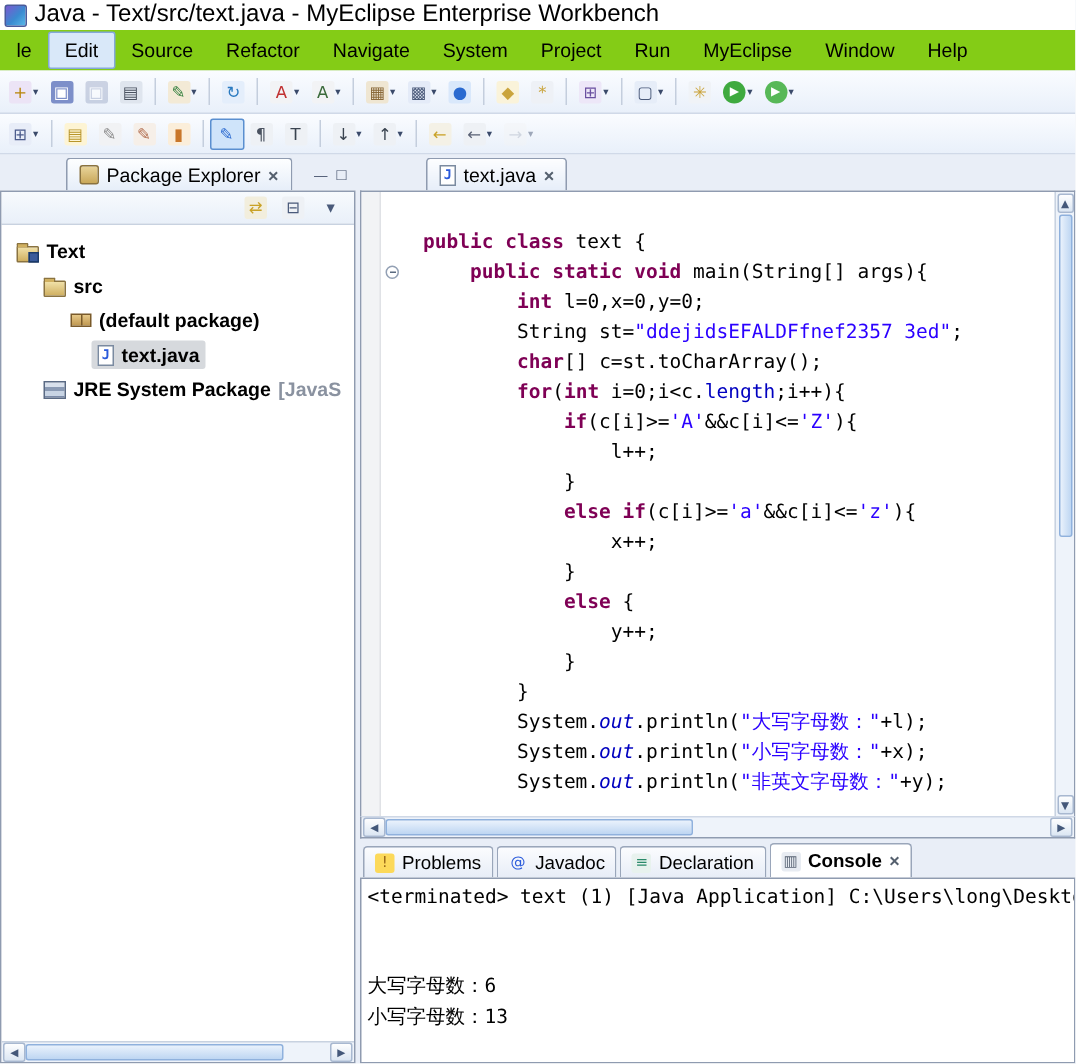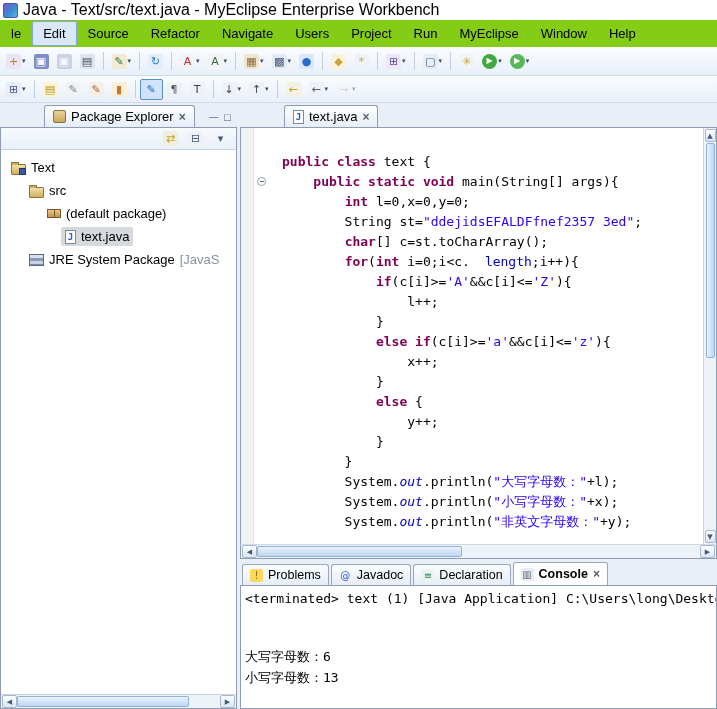--- a/index.html
+++ b/index.html
@@ -41,21 +41,21 @@
   .view-tabbar { height:24px; display:flex; align-items:flex-end; padding-left:2px; }
   .view-ctrls { margin-left:auto; display:flex; align-items:center; gap:6px; padding:0 6px 4px 0; }
   .vc-btn { font-size:9px; color:#44506a; line-height:1; }
   .vc-btn.min::before { content:"—"; }
   .vc-btn.max::before { content:"□"; font-size:11px; }
   .view-body { flex:1; border:1px solid #8f9bb0; background:#fff; display:flex; flex-direction:column; overflow:hidden; }
   .view-toolbar { height:22px; background:linear-gradient(#f7fafd,#e9f0f9); border-bottom:1px solid #c8d2e0;
     display:flex; justify-content:flex-end; align-items:center; gap:2px; padding:0 4px; }
   .pe-icon { width:13px; height:13px; border-radius:2px;
     background:linear-gradient(#e8d49a,#c9a85a); border:1px solid #8a7340; }
-  .tree { flex:1; background:#fff; padding-top:6px; overflow:hidden; }
+  .tree { flex:1; background:#fff; padding-top:6px; overflow:hidden;font-weight:bold; }
   .tree-row { height:23px; display:flex; align-items:center; }
   .tree-inner { display:flex; align-items:center; gap:5px; height:19px; padding:1px 4px; border-radius:2px; }
   .tree-inner.selected { background:#d6d9dd; }
   .tree-suffix { color:#8a92a0; }
   
   .folderish { width:15px; height:11px; background:linear-gradient(#f0e0a8,#d0b060);
     border:1px solid #8a7340; border-radius:1px; position:relative; margin-top:3px; flex:0 0 auto; }
   .folderish::before { content:""; position:absolute; top:-3px; left:-1px; width:6px; height:2px;
     background:#d0b060; border:1px solid #8a7340; border-bottom:none; border-radius:1px 1px 0 0; }
   .project-icon::after { content:""; position:absolute; right:-1px; bottom:-1px; width:5px; height:5px;
@@ -91,21 +91,21 @@
   .annot-ruler { width:13px; background:#f2f3f5; border-right:1px solid #e0e2e6; flex:0 0 auto; }
   .fold-ruler { width:16px; background:#fff; position:relative; flex:0 0 auto; }
   .fold-minus { position:absolute; left:3px; top:49px; width:9px; height:9px;
     border:1px solid #93a0b4; border-radius:50%; background:#fff; }
   .fold-minus::after { content:""; position:absolute; left:2px; top:3px; width:4px; height:1px; background:#5a6a80; }
   .code-scroll { flex:1; padding:24px 0 0 12px; overflow:hidden;
     font-family:"DejaVu Sans Mono",monospace; font-size:13px; line-height:20px; }
   .code-line { white-space:pre; height:20px; }
   .tok-k { color:#7f0055; font-weight:bold; }
   .tok-s { color:#2a00ff; }
-  .tok-f { color:#0000c0;margin-left:15px; }
+  .tok-f { color:#0000c0; }
   .tok-o { color:#0000c0; font-style:italic; }
   .tok-p { color:#000000; }
   .vscroll { width:13px; border-left:1px solid #c8d2e0; background:#eef3fa; flex:0 0 auto;
     display:flex; flex-direction:column; align-items:center; padding:1px 0; }
   .sb-vthumb { width:9px; height:215px; background:linear-gradient(90deg,#eaf2fc,#bed6f2);
     border:1px solid #8fb1dd; border-radius:2px; margin:1px 0; }
   .ehscroll { height:15px; border:1px solid #8f9bb0; border-top:1px solid #cfd8e6; background:#eef3fa;
     display:flex; align-items:center; padding:0 1px; }
   .ehthumb { width:205px; }
   
@@ -132,21 +132,21 @@
     <span class="app-icon"></span>
     <span class="title-text">Java - Text/src/text.java - MyEclipse Enterprise Workbench</span>
   </div>
 
   <div class="menubar">
       <div class="menu-item">le</div>
       <div class="menu-item active">Edit</div>
       <div class="menu-item">Source</div>
       <div class="menu-item">Refactor</div>
       <div class="menu-item">Navigate</div>
-      <div class="menu-item">Users</div>
+      <div class="menu-item">System</div>
       <div class="menu-item">Project</div>
       <div class="menu-item">Run</div>
       <div class="menu-item">MyEclipse</div>
       <div class="menu-item">Window</div>
       <div class="menu-item">Help</div>
     </div>
 
   <div class="toolbar tb1">
       <div class="tb-btn">
         <span class="tb-ic" style="color: rgb(184, 134, 11); background: rgb(236, 228, 246);">+</span>

